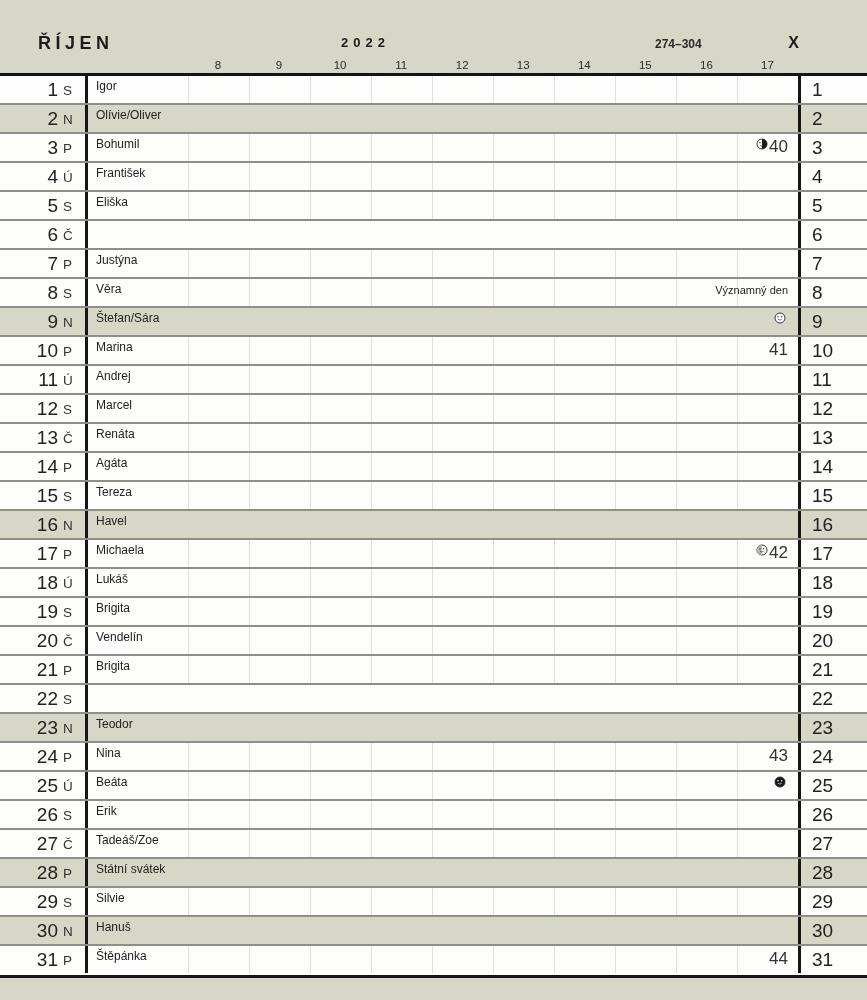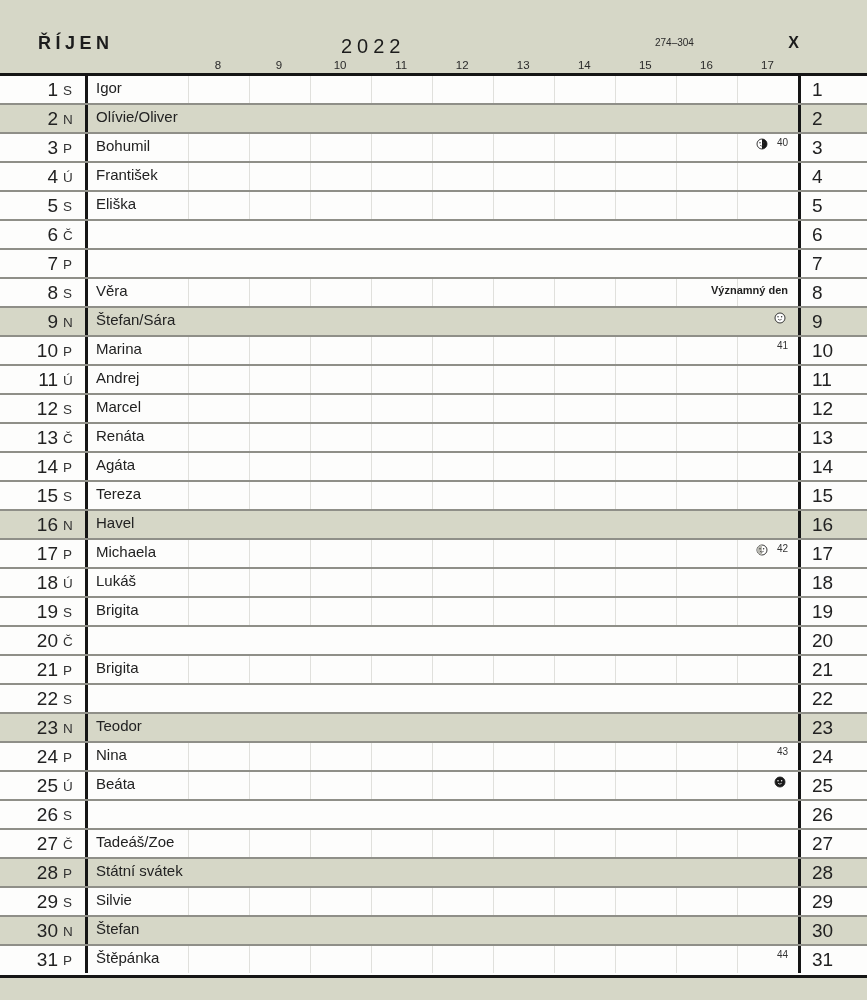--- a/index.html
+++ b/index.html
@@ -9,22 +9,22 @@
     font-family:"Liberation Sans","DejaVu Sans",sans-serif;
     color:#1c1c1c;
     overflow:hidden;
     position:relative;
   }
   .page{position:absolute;inset:0;}
 
   
   header{position:absolute;left:0;top:0;width:867px;height:73px;}
   .month-title{position:absolute;left:38px;top:33px;font-size:18px;font-weight:bold;letter-spacing:4.5px;}
-  .year-title{position:absolute;left:341px;top:35px;font-size:20px;font-weight:normal;letter-spacing:5px;}
-  .range-label{position:absolute;left:655px;top:37px;font-size:10px;color:#2a2a2a;}
+  .year-title{position:absolute;left:341px;top:35px;font-size:13px;font-weight:bold;letter-spacing:5px;}
+  .range-label{position:absolute;left:655px;top:37px;font-size:12px;color:#2a2a2a;font-weight:bold;}
   .roman-label{position:absolute;right:68px;top:34px;font-size:16px;font-weight:bold;}
   .hour-label{position:absolute;top:59px;width:61px;text-align:center;font-size:11.5px;color:#2a2a2a;}
 
   .topline{position:absolute;left:0;top:73px;width:867px;height:3px;background:#151515;}
   .bottomline{position:absolute;left:0;top:975px;width:867px;height:3px;background:#151515;}
 
   
   #grid{position:absolute;left:0;top:76px;width:867px;}
   .row{
     position:relative;height:29px;box-sizing:border-box;
@@ -39,23 +39,23 @@
 
   .vline{position:absolute;top:0;bottom:0;width:3px;background:#151515;}
   .vline.vl-left{left:85px;}
   .vline.vl-right{left:798px;}
 
   .content{position:absolute;left:88px;right:69px;top:0;bottom:0;}
   .hourcells{position:absolute;left:99.5px;right:0;top:0;bottom:0;display:flex;}
   .hourcells div{flex:1;border-left:1px solid #e0e0dc;}
   .row.shaded .hourcells div{border-left-color:transparent;}
 
-  .nameday{position:absolute;left:8px;top:3px;font-size:15px;color:#222;white-space:nowrap;}
-  .note{position:absolute;right:10px;top:5px;font-size:11px;color:#222;white-space:nowrap;font-weight:bold;}
-  .week{position:absolute;right:10px;top:3px;font-size:10px;color:#333;}
+  .nameday{position:absolute;left:8px;top:3px;font-size:12px;color:#222;white-space:nowrap;}
+  .note{position:absolute;right:10px;top:5px;font-size:11px;color:#222;white-space:nowrap;}
+  .week{position:absolute;right:10px;top:3px;font-size:17px;color:#333;}
   .moon{position:absolute;right:12px;top:4px;width:12px;height:12px;line-height:0;}
   .row.has-week .moon{right:30px;}
   .moon svg{display:block;}
 
   .daycell-right{position:absolute;left:801px;right:0;top:0;bottom:0;}
   .daynum-right{position:absolute;left:11px;top:50%;transform:translateY(-52%);font-size:19px;color:#222;}
 </style>
 </head>
 <body>
 
@@ -238,20 +238,36 @@
     <div class="daycell-right">
       <span class="daynum-right">6</span>
     </div>
   </div>
       <div class="row">
     <div class="daycell">
       <span class="daynum">7</span>
       <span class="dow">P</span>
     </div>
     <div class="vline vl-left"></div>
+    <div class="content">
+      <div class="hourcells">
+            <div></div>
+            <div></div>
+            <div></div>
+            <div></div>
+            <div></div>
+            <div></div>
+            <div></div>
+            <div></div>
+            <div></div>
+            <div></div>
+          </div>
+      <span class="nameday">Justýna</span>
+
+    </div>
     <div class="vline vl-right"></div>
     <div class="daycell-right">
       <span class="daynum-right">7</span>
     </div>
   </div>
       <div class="row">
     <div class="daycell">
       <span class="daynum">8</span>
       <span class="dow">S</span>
     </div>
@@ -594,20 +610,36 @@
     <div class="daycell-right">
       <span class="daynum-right">19</span>
     </div>
   </div>
       <div class="row">
     <div class="daycell">
       <span class="daynum">20</span>
       <span class="dow">Č</span>
     </div>
     <div class="vline vl-left"></div>
+    <div class="content">
+      <div class="hourcells">
+            <div></div>
+            <div></div>
+            <div></div>
+            <div></div>
+            <div></div>
+            <div></div>
+            <div></div>
+            <div></div>
+            <div></div>
+            <div></div>
+          </div>
+      <span class="nameday">Vendelín</span>
+
+    </div>
     <div class="vline vl-right"></div>
     <div class="daycell-right">
       <span class="daynum-right">20</span>
     </div>
   </div>
       <div class="row">
     <div class="daycell">
       <span class="daynum">21</span>
       <span class="dow">P</span>
     </div>
@@ -734,20 +766,36 @@
     <div class="daycell-right">
       <span class="daynum-right">25</span>
     </div>
   </div>
       <div class="row">
     <div class="daycell">
       <span class="daynum">26</span>
       <span class="dow">S</span>
     </div>
     <div class="vline vl-left"></div>
+    <div class="content">
+      <div class="hourcells">
+            <div></div>
+            <div></div>
+            <div></div>
+            <div></div>
+            <div></div>
+            <div></div>
+            <div></div>
+            <div></div>
+            <div></div>
+            <div></div>
+          </div>
+      <span class="nameday">Erik</span>
+
+    </div>
     <div class="vline vl-right"></div>
     <div class="daycell-right">
       <span class="daynum-right">26</span>
     </div>
   </div>
       <div class="row">
     <div class="daycell">
       <span class="daynum">27</span>
       <span class="dow">Č</span>
     </div>
@@ -839,21 +887,21 @@
             <div></div>
             <div></div>
             <div></div>
             <div></div>
             <div></div>
             <div></div>
             <div></div>
             <div></div>
             <div></div>
           </div>
-      <span class="nameday">Štefan</span>
+      <span class="nameday">Hanuš</span>
 
     </div>
     <div class="vline vl-right"></div>
     <div class="daycell-right">
       <span class="daynum-right">30</span>
     </div>
   </div>
       <div class="row has-week">
     <div class="daycell">
       <span class="daynum">31</span>

